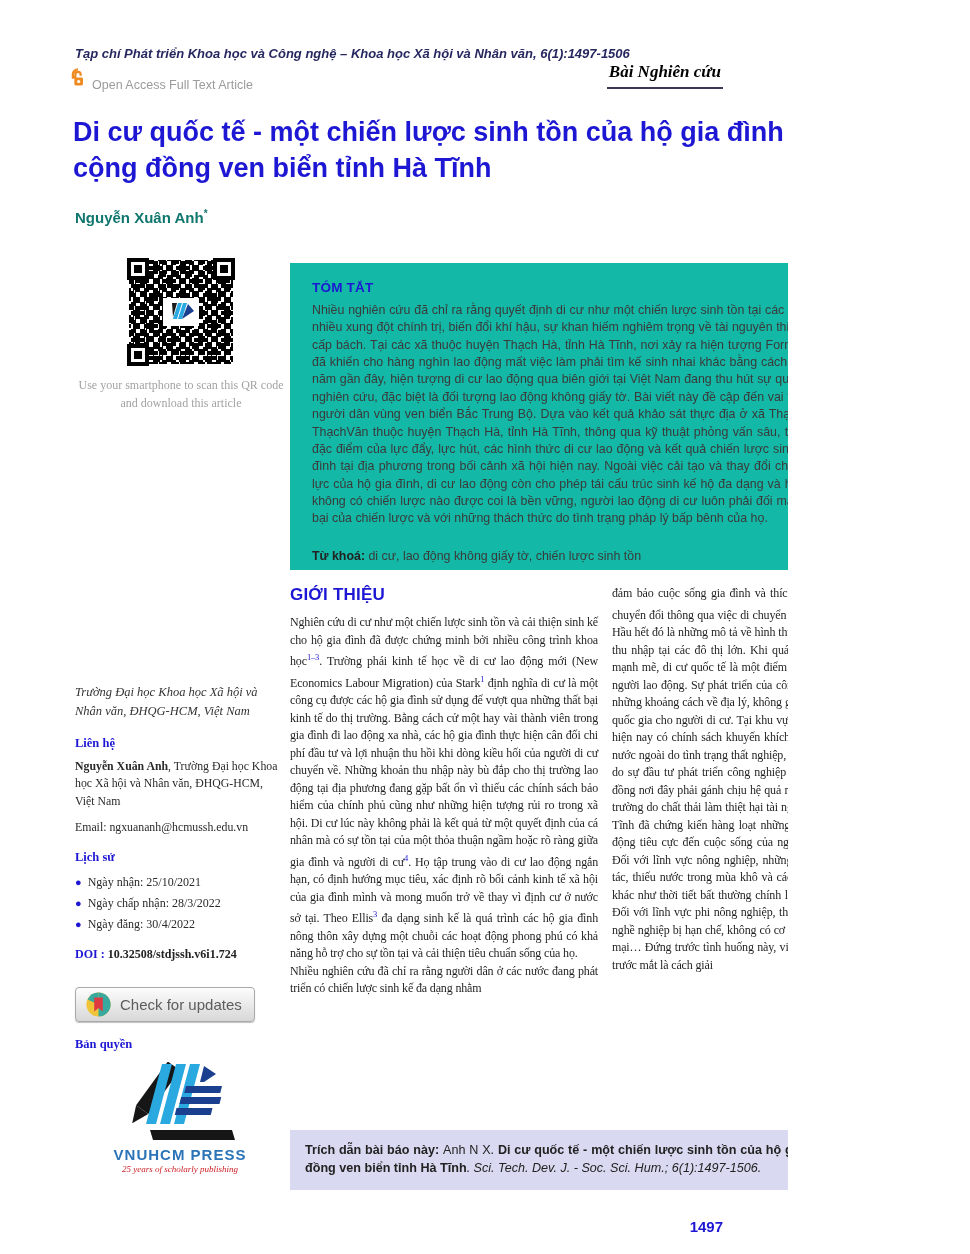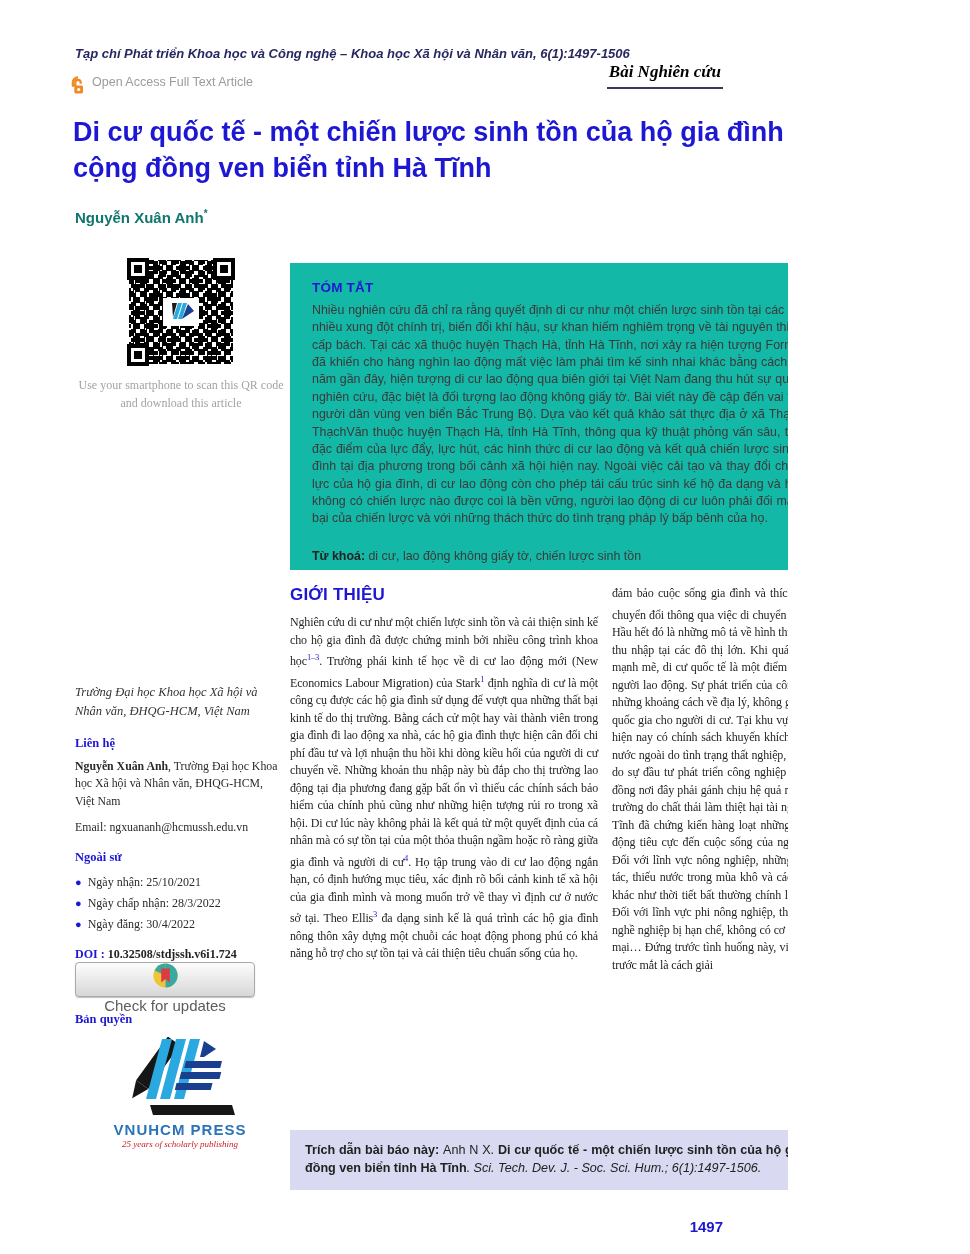--- a/index.html
+++ b/index.html
@@ -7,21 +7,21 @@
   .page {
     position:relative; width:788px; height:1254px; background:#fff;
     font-family:"Liberation Sans", sans-serif; overflow:hidden;
   }
   
   .journal-line {
     position:absolute; left:75px; top:46px; width:700px;
     font:italic bold 13px "Liberation Sans", sans-serif; color:#26275f;
   }
   .open-access-row {
-    position:absolute; left:70px; top:75px; display:flex; align-items:flex-start; gap:6px;
+    position:absolute; left:70px; top:67px; display:flex; align-items:flex-end; gap:6px;
   }
   .open-access-row .oa-label { font:12.5px "Liberation Sans", sans-serif; color:#9b9b9b; }
   .article-type {
     position:absolute; right:65px; top:62px;
     font:italic bold 17px "Liberation Serif", serif; color:#000000;
     border-bottom:2px solid #3a3a55; padding:0 2px 5px 2px;
   }
   
   .paper-title {
     position:absolute; left:73px; top:114px; width:848px;
@@ -70,23 +70,23 @@
   .side-heading { font:bold 12.5px "Liberation Serif", serif; color:#1d17d4; margin-top:15px; margin-bottom:7px; }
   .contact-text { font:11.8px/1.5 "Liberation Serif", serif; }
   .contact-text b { font-weight:bold; }
   .email-line { margin-top:9px; font:11.8px "Liberation Serif", serif; }
   .history-list { margin-top:2px; }
   .history-item { display:flex; gap:6px; font:12px/1.75 "Liberation Serif", serif; }
   .history-item .bullet { color:#1d17d4; font-size:11px; line-height:1.9; }
   .doi-line { margin-top:12px; font:bold 12px "Liberation Serif", serif; color:#222; }
   .doi-line .doi-label { color:#1d17d4; }
   .check-button {
-    margin-top:0; width:180px; height:35px; border:1px solid #a9a9a9; border-radius:4px;
+    margin-top:25px; width:180px; height:35px; border:1px solid #a9a9a9; border-radius:4px;
     background:linear-gradient(#fdfdfd,#d7d7d7); display:flex; align-items:center; gap:9px;
-    padding:0 10px; cursor:pointer; box-shadow:0 1px 1px rgba(0,0,0,.25);flex-direction:column;
+    padding:0 10px; cursor:pointer; box-shadow:0 1px 1px rgba(0,0,0,.25);
   }
   .check-button span { font:15px "Liberation Sans", sans-serif; color:#5c5c5c; }
   .copyright-text { font:11.6px/1.55 "Liberation Serif", serif; color:#333; }
   .press-logo { margin-top:10px; text-align:center; }
   .press-name { font:bold 15px "Liberation Sans", sans-serif; color:#2b74b8; letter-spacing:1px; margin-top:-4px; }
   .press-tagline { font:italic 9px "Liberation Serif", serif; color:#cc2027; margin-top:1px; }
   
   .main-cols {
     position:absolute; left:290px; top:585px; width:630px; height:548px;
     display:flex; gap:14px; overflow:hidden;
@@ -156,21 +156,21 @@
     <div class="abstract-keywords"><b>Từ khoá:</b><span> di cư, lao động không giấy tờ, chiến lược sinh tồn</span></div>
   </div>
 
   <div class="sidebar">
     <div class="affiliation">Trường Đại học Khoa học Xã hội và Nhân văn, ĐHQG-HCM, Việt Nam</div>
 
     <div class="side-heading">Liên hệ</div>
     <div class="contact-text"><b>Nguyễn Xuân Anh</b><span>, Trường Đại học Khoa học Xã hội và Nhân văn, ĐHQG-HCM, Việt Nam</span></div>
     <div class="email-line">Email: ngxuananh@hcmussh.edu.vn</div>
 
-    <div class="side-heading">Ngoài sử</div>
+    <div class="side-heading">Lịch sử</div>
     <div class="history-list">
       <div class="history-item">
           <span class="bullet">●</span>
           <span>Ngày nhận: 25/10/2021</span>
         </div>
       <div class="history-item">
           <span class="bullet">●</span>
           <span>Ngày chấp nhận: 28/3/2022</span>
         </div>
       <div class="history-item">
@@ -212,20 +212,21 @@
       </svg>
       <div class="press-name">VNUHCM PRESS</div>
       <div class="press-tagline">25 years of scholarly publishing</div>
     </div>
   </div>
 
   <div class="main-cols">
     <div class="col">
       <div class="intro-heading">GIỚI THIỆU</div>
       <p><span>Nghiên cứu di cư như một chiến lược sinh tồn và cải thiện sinh kế cho hộ gia đình đã được chứng minh bởi nhiều công trình khoa học</span><sup class="ref">1–3</sup><span>. Trường phái kinh tế học về di cư lao động mới (New Economics Labour Migration) của Stark</span><sup class="ref">1</sup><span> định nghĩa di cư là một công cụ được các hộ gia đình sử dụng để vượt qua những thất bại kinh tế do thị trường. Bằng cách cử một hay vài thành viên trong gia đình đi lao động xa nhà, các hộ gia đình thực hiện cân đối chi phí đầu tư và lợi nhuận thu hồi khi dòng kiều hối của người di cư chuyển về. Những khoản thu nhập này bù đắp cho thị trường lao động tại địa phương đang gặp bất ổn vì thiếu các chính sách bảo hiểm của chính phủ cũng như những hiện tượng rủi ro trong xã hội. Di cư lúc này không phải là kết quả từ một quyết định của cá nhân mà có sự tồn tại của một thỏa thuận ngầm hoặc rõ ràng giữa gia đình và người di cư</span><sup class="ref">4</sup><span>. Họ tập trung vào di cư lao động ngắn hạn, có định hướng mục tiêu, xác định rõ bối cảnh kinh tế xã hội của gia đình mình và mong muốn trở về thay vì định cư ở nước sở tại. Theo Ellis</span><sup class="ref">3</sup><span> đa dạng sinh kế là quá trình các hộ gia đình nông thôn xây dựng một chuỗi các hoạt động phong phú có khả năng hỗ trợ cho sự tồn tại và cải thiện tiêu chuẩn sống của họ.</span></p>
+      <p>Nhiều nghiên cứu đã chỉ ra rằng người dân ở các nước đang phát triển có chiến lược sinh kế đa dạng nhằm</p>
     </div>
     <div class="col">
       <p><span>đảm bảo cuộc sống gia đình và thích ứng với một xã hội đang chuyển đổi thông qua việc di chuyển từ nông thông ra thành thị</span><sup class="ref">5</sup><span>. Hầu hết đó là những mô tả về hình thức di cư nội địa để tìm kiếm thu nhập tại các đô thị lớn. Khi quá trình toàn cầu hóa diễn ra mạnh mẽ, di cư quốc tế là một điểm sáng trong sự lựa chọn của người lao động. Sự phát triển của công nghệ đã dần dần thu hẹp những khoảng cách về địa lý, không gian, văn hoá, xã hội của các quốc gia cho người di cư. Tại khu vực Bắc Trung Bộ (Việt Nam) hiện nay có chính sách khuyến khích người lao động di cư sang nước ngoài do tình trạng thất nghiệp, sa sút kinh tế. Nguyên nhân do sự đầu tư phát triển công nghiệp hoá ngày càng nhiều, cộng đồng nơi đây phải gánh chịu hệ quả nặng nề từ việc ô nhiễm môi trường do chất thải làm thiệt hại tài nguyên biển. Ngoài ra, tại Hà Tĩnh đã chứng kiến hàng loạt những rủi ro do thiên tai gây tác động tiêu cực đến cuộc sống của người dân ở vùng nông thôn. Đối với lĩnh vực nông nghiệp, những yếu tố như thiếu đất canh tác, thiếu nước trong mùa khô và các điều kiện không thuận lợi khác như thời tiết bất thường chính là những khó khăn lớn nhất. Đối với lĩnh vực phi nông nghiệp, thử thách lớn nhất là kỹ năng nghề nghiệp bị hạn chế, không có cơ hội tiếp cận vốn vay thương mại… Đứng trước tình huống này, việc tìm kiếm nguồn kinh phí trước mắt là cách giải</span></p>
     </div>
   </div>
 
   <div class="citation-box">
     <span class="c-label">Trích dẫn bài báo này: </span><span>Anh N X. </span><span class="c-title">Di cư quốc tế - một chiến lược sinh tồn của hộ gia đình ở các cộng đồng  ven biển tỉnh Hà Tĩnh</span><span class="c-journal">. Sci. Tech. Dev. J. - Soc. Sci. Hum.; 6(1):1497-1506.</span>
   </div>
 

